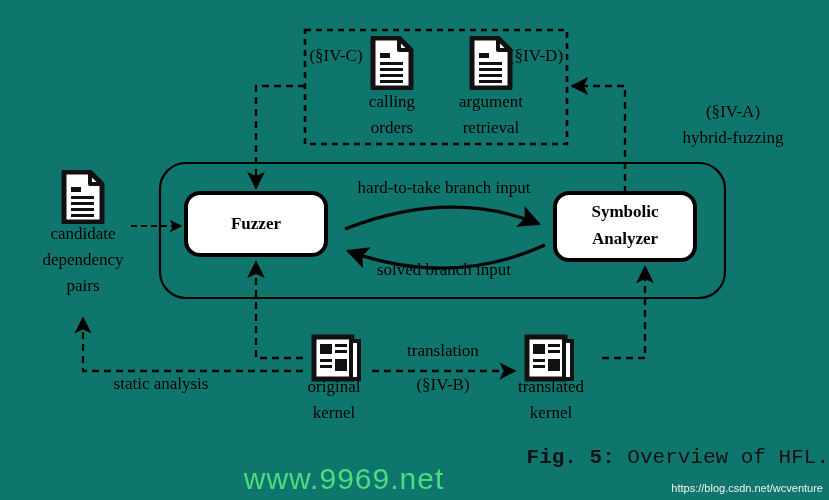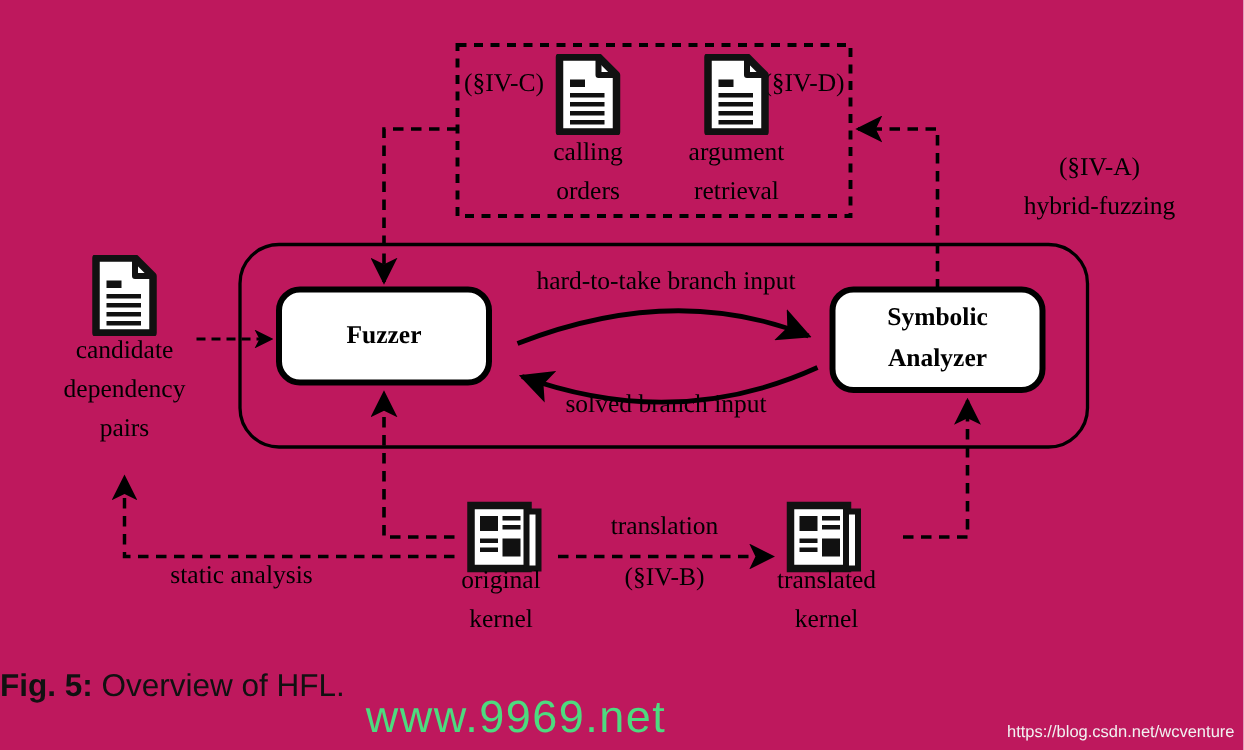--- a/index.html
+++ b/index.html
@@ -4,21 +4,21 @@
 <style>
   html, body {
     margin: 0;
     padding: 0;
     background: #ffffff;
   }
   #figure {
     position: relative;
     width: 829px;
     height: 500px;
-    background: #be185d;
+    background: #0f766e;
     font-family: "Liberation Serif", "DejaVu Serif", serif;
     overflow: hidden;
   }
   svg.diagram {
     position: absolute;
     left: 0;
     top: 0;
     width: 829px;
     height: 500px;
   }
@@ -35,22 +35,22 @@
     font-size: 17px;
     font-weight: bold;
     text-anchor: middle;
     dominant-baseline: middle;
   }
   .caption-wrap {
     position: absolute;
     left: 0;
     top: 446px;
     width: 829px;
-    text-align: left;
-    font-family: Liberation Sans, sans-serif;
+    text-align: right;
+    font-family: Liberation Mono, monospace;
     font-size: 21px;
     color: #111111;
   }
   .caption-wrap .figno { font-weight: bold; }
   .watermark-main {
     position: absolute;
     left: 0;
     top: 462px;
     width: 688px;
     text-align: center;

